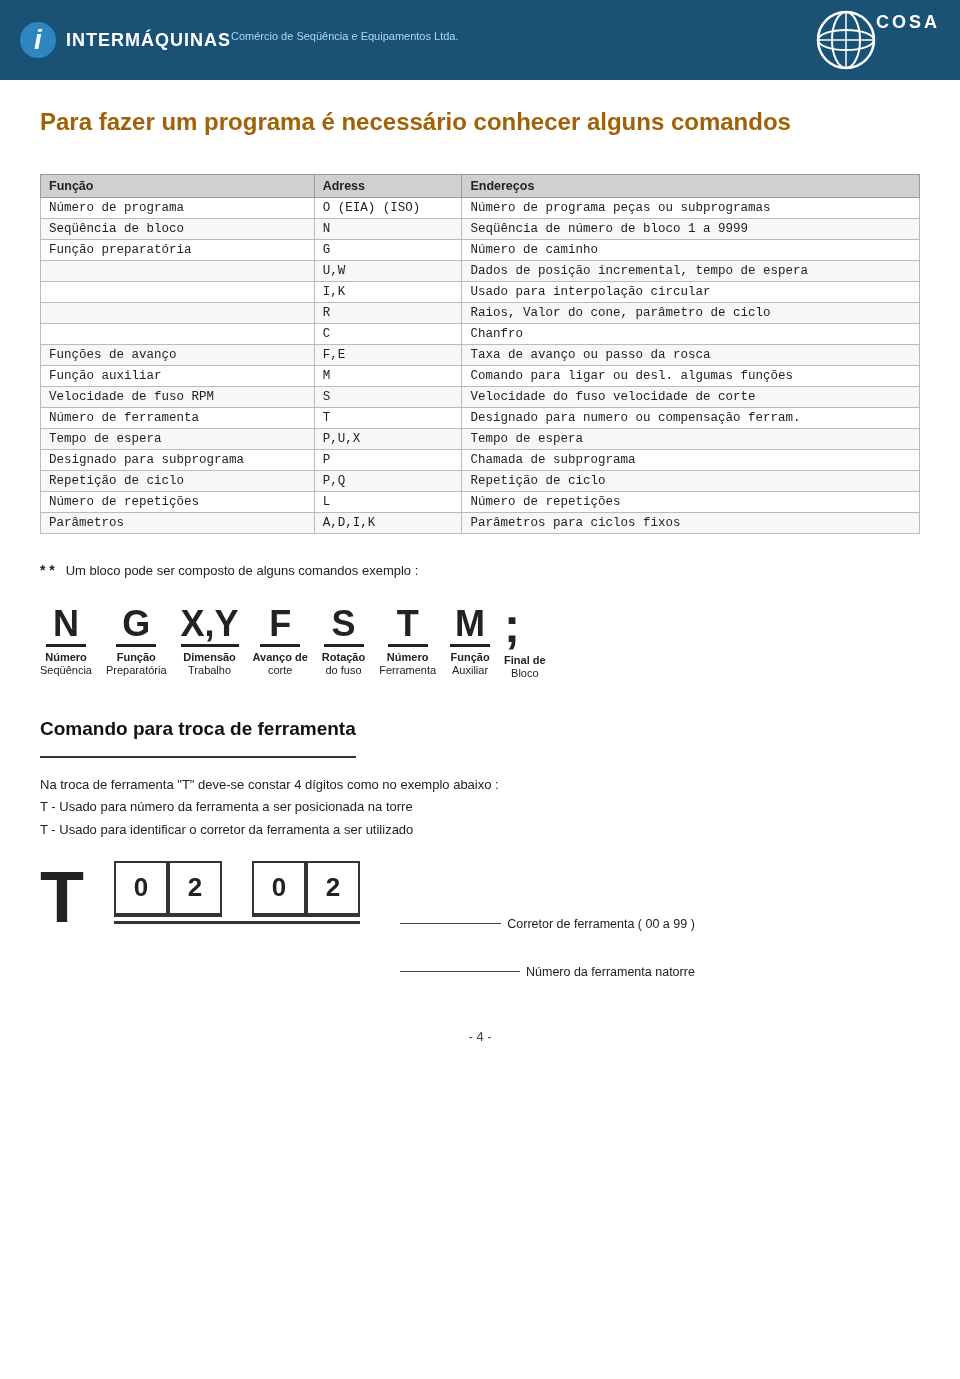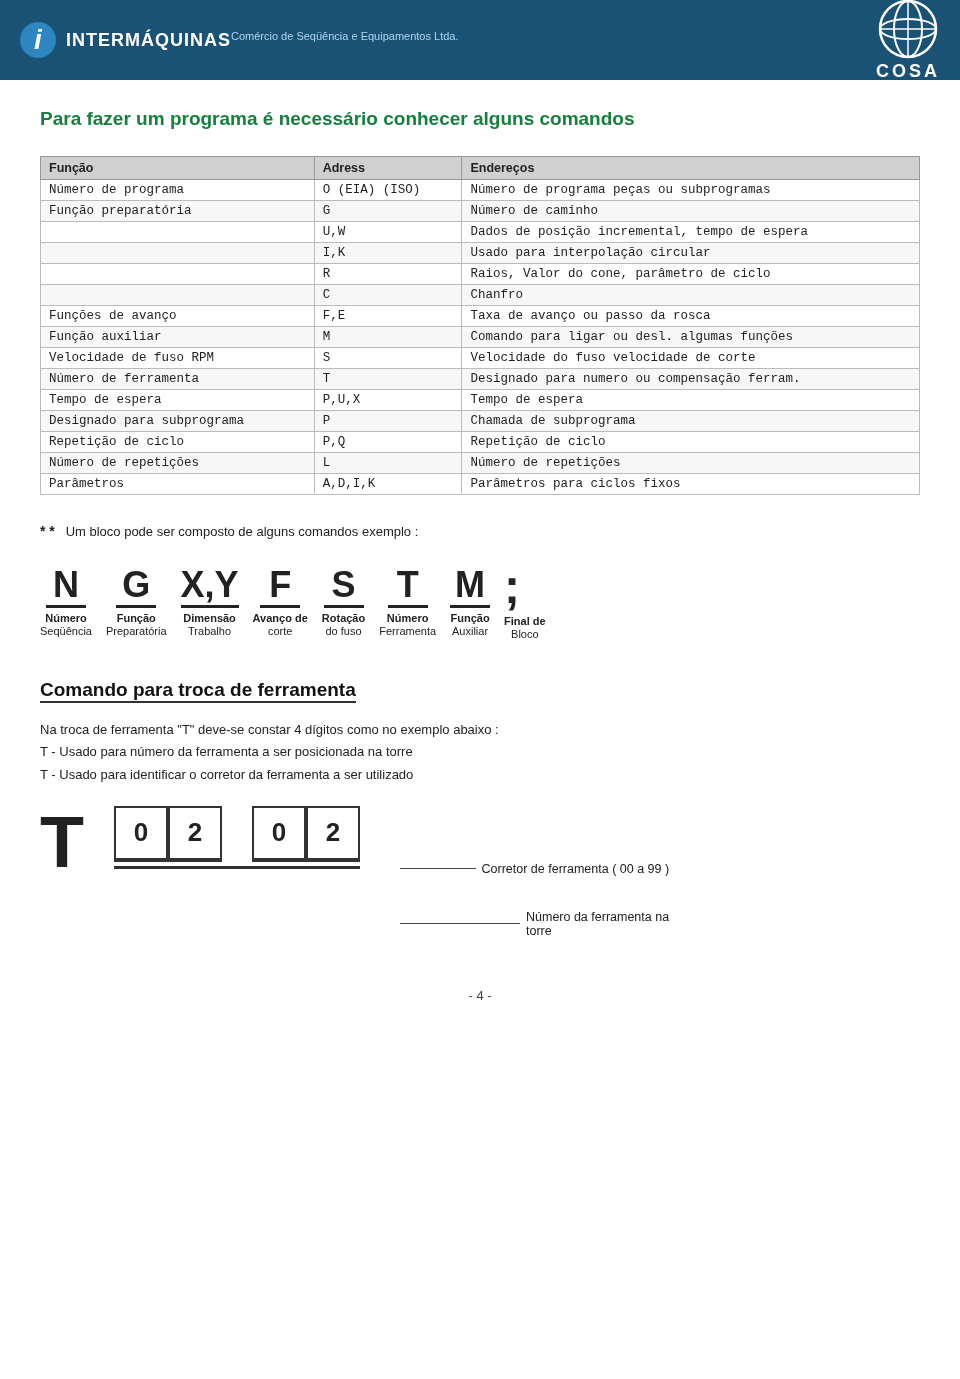--- a/index.html
+++ b/index.html
@@ -54,46 +54,44 @@
       font-size: 11px;
     }
     .header-right {
       display: flex;
       flex-direction: column;
       align-items: center;
     }
     
     .cosa-logo {
       display: flex;
-      flex-direction: column;
-      align-items: center;
     }
     .cosa-globe {
       width: 60px;
       height: 60px;
     }
     .cosa-text {
       color: #fff;
       font-size: 18px;
       font-weight: bold;
       letter-spacing: 3px;
       margin-top: 2px;
     }
 
     
     .content {
       padding: 28px 40px 40px 40px;
     }
 
     
     .page-title {
-      font-size: 19px;
-      font-weight: bold;
-      color: #15803d;
-      margin-bottom: 26px;
+      font-size: 24px;
+      font-weight: bold;
+      color: #a16207;
+      margin-bottom: 38px;
       font-family: Arial, Helvetica, sans-serif;
     }
 
     
     .main-table {
       width: 100%;
       border-collapse: collapse;
       margin-bottom: 28px;
       font-size: 12.5px;
     }
@@ -169,21 +167,21 @@
       margin-top: -4px;
       align-self: flex-start;
     }
 
     
     .section-heading {
       font-size: 19px;
       font-weight: bold;
       color: #111;
       border-bottom: 2px solid #333;
-      padding-bottom: 0;
+      padding-bottom: 16px;
       margin-bottom: 16px;
       display: inline-block;
     }
 
     
     .tool-section {
       margin-top: 10px;
     }
     .tool-desc {
       font-size: 13px;
@@ -294,20 +292,25 @@
         <th>Endereços</th>
       </tr>
     </thead>
     <tbody id="table-body">
     <tr>
           <td>Número de programa</td>
           <td>O (EIA) (ISO)</td>
           <td>Número de programa peças ou subprogramas</td>
         </tr>
         <tr>
+          <td>Seqüência de bloco</td>
+          <td>N</td>
+          <td>Seqüência de número de bloco 1 a 9999</td>
+        </tr>
+        <tr>
           <td>Função preparatória</td>
           <td>G</td>
           <td>Número de caminho</td>
         </tr>
         <tr>
           <td></td>
           <td>U,W</td>
           <td>Dados de posição incremental, tempo de espera</td>
         </tr>
         <tr>
@@ -464,21 +467,21 @@
       </div>
 
       <div class="annotation-area" style="display:flex; flex-direction:column; justify-content:flex-start; padding-top:56px; gap:24px;">
         <div class="ann-line">
           <div class="ann-horiz" style="width:60px; min-width:60px;"></div>
           <span>Corretor de ferramenta ( 00 a 99 )</span>
         </div>
         <div class="ann-line" style="flex-direction:column; align-items:flex-start;">
           <div style="display:flex; align-items:center; gap:6px;">
             <div class="ann-horiz" style="width:120px; min-width:120px;"></div>
-            <div style="display:flex; flex-direction:column;">
+            <div style="display:flex; flex-direction:row;">
               <span>Número da ferramenta na</span>
               <span>torre</span>
             </div>
           </div>
         </div>
       </div>
     </div>
 
   </div>
 

